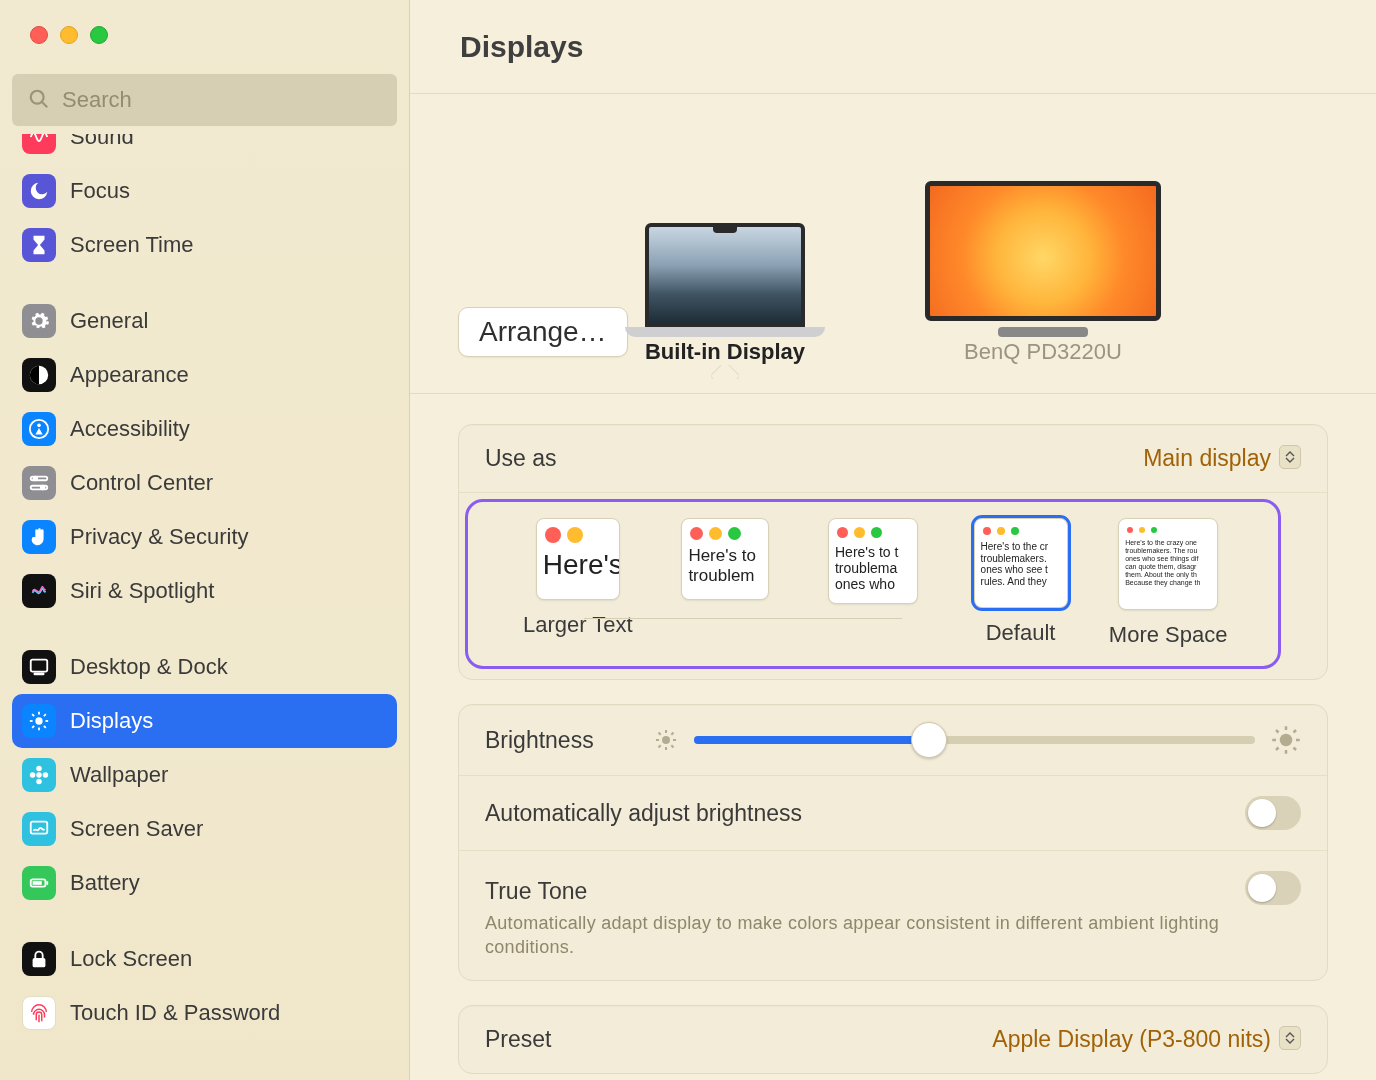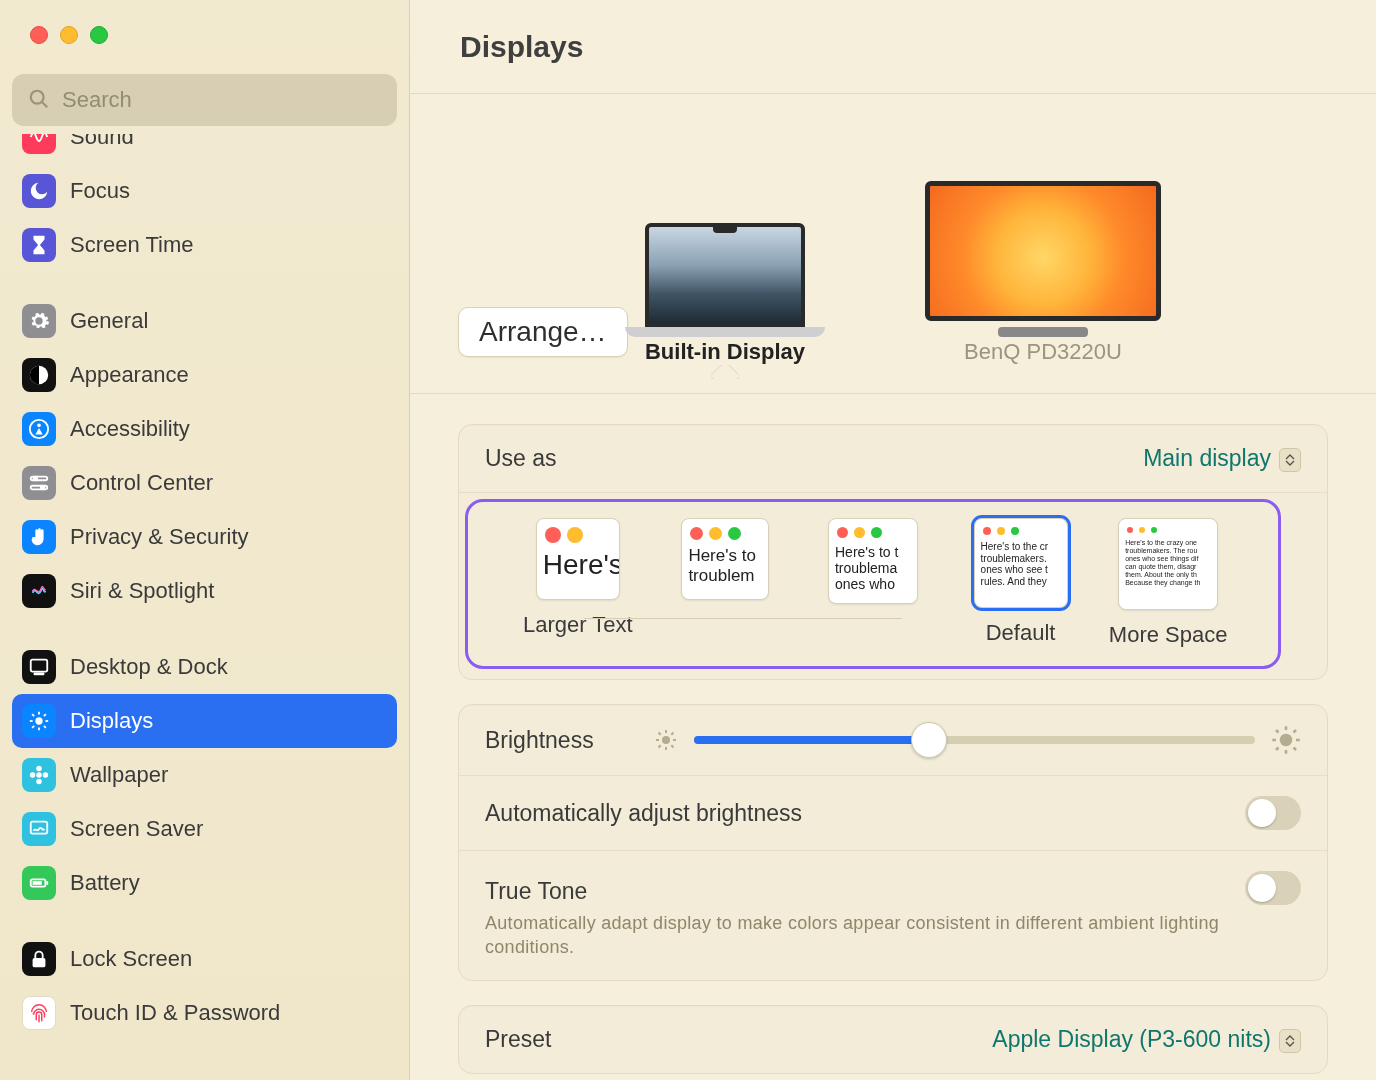--- a/index.html
+++ b/index.html
@@ -6,21 +6,21 @@
   body { width: 1376px; height: 1080px; overflow: hidden; background: #f2ebd8; }
   .window { display: flex; width: 1376px; height: 1080px; }
   
   .sidebar { width: 410px; height: 100%; background: linear-gradient(#f2ead0,#f0e7cb); border-right: 1px solid #d9d0b5; display: flex; flex-direction: column; }
   .traffic { display: flex; gap: 12px; padding: 26px 0 0 30px; }
   .tl { width: 18px; height: 18px; border-radius: 50%; }
   .tl.red { background:#ff5f57; border:1px solid #e24b42; }
   .tl.yellow { background:#febc2e; border:1px solid #e2a325; }
   .tl.green { background:#28c840; border:1px solid #20a934; }
   .search-wrap { padding: 30px 12px 8px 12px; position: relative; }
-  .search-box { width: 100%; height: 52px; border-radius: 12px; background: rgba(120,110,80,0.22); border: none; padding: 0 16px 0 50px; font-size: 22px; color:#6b644c; outline:none; }
+  .search-box { width: 100%; height: 52px; border-radius: 6px; background: rgba(120,110,80,0.22); border: none; padding: 0 16px 0 50px; font-size: 22px; color:#6b644c; outline:none; }
   .search-box::placeholder { color: rgba(90,85,60,0.55); }
   .search-icon { position:absolute; left: 28px; top: 44px; width: 22px; height: 22px; opacity: .55; }
   .sidelist { flex:1; overflow:hidden; padding: 6px 12px 0 12px; }
   .sb-item { display:flex; align-items:center; height: 54px; padding: 0 10px; border-radius: 10px; cursor:pointer; }
   .sb-item.selected { background:#2a6ef2; }
   .sb-item.selected .sb-label { color:#fff; font-weight:500; }
   .sb-icon { width: 34px; height: 34px; border-radius: 8px; margin-right: 14px; display:flex; align-items:center; justify-content:center; flex:none; }
   .sb-icon svg { width: 22px; height:22px; }
   .sb-label { font-size: 22px; color:#3a3a3a; }
 
@@ -43,21 +43,21 @@
   .mon-screen { width:236px; height:140px; border:5px solid #2a2a2a; border-radius:6px; background: radial-gradient(circle at 50% 55%, #ffd766 0%, #ffb53b 35%, #ff8a2a 60%, #f46a1f 100%); }
   .mon-stand { width:90px; height:10px; background:#888; border-radius:4px; margin-top:6px; }
   .callout { position:absolute; left:50%; bottom:-14px; transform:translateX(-50%); width:28px; height:14px; overflow:hidden; }
   .callout::after { content:""; position:absolute; top:0; left:50%; transform:translateX(-50%) rotate(45deg); width:20px; height:20px; background:#f5efdc; border:1px solid #e2dac1; }
 
   .content { flex:1; overflow:auto; padding: 30px 48px; }
   .panel { background:#f2ecd8; border:1px solid #e2dac1; border-radius:14px; margin-bottom: 24px; box-shadow: 0 1px 0 rgba(0,0,0,0.02) inset; }
   .row { display:flex; align-items:center; justify-content:space-between; padding: 20px 26px; border-bottom:1px solid #e6dec5; }
   .row:last-child { border-bottom:none; }
   .row-label { font-size: 23px; color:#3a3a3a; }
-  .select { display:flex; align-items:flex-end; gap:8px; font-size:23px; color:#0f766e; cursor:pointer; }
+  .select { display:flex; align-items:flex-start; gap:8px; font-size:23px; color:#a16207; cursor:pointer; }
   .stepper { width:22px; height:24px; background:#e8e1c6; border:1px solid #cfc7ab; border-radius:5px; display:flex; flex-direction:column; align-items:center; justify-content:center; }
   .stepper svg { width:10px; height:6px; }
 
   
   .hl-box { margin: 0 -20px; border:3px solid #8a5cf0; border-radius:18px; padding: 16px 36px 16px 36px; }
   .scale-row { display:flex; align-items:flex-start; justify-content:space-between; position:relative; }
   .scale-col { display:flex; flex-direction:column; align-items:center; gap:12px; width: 170px; }
   .scale-cap { font-size:22px; color:#3a3a3a; height: 28px; }
   .tile { background:#fff; border:1px solid #d8d1b8; border-radius:8px; box-shadow: 0 1px 2px rgba(0,0,0,0.08); overflow:hidden; position:relative; }
   .tile.sel { outline:3px solid #2a6ef2; outline-offset: 0; }
@@ -440,21 +440,21 @@
             <div class="toggle"></div>
           </div>
           <div class="row-desc">Automatically adapt display to make colors appear consistent in different ambient lighting conditions.</div>
         </div>
       </div>
 
       <div class="panel">
         <div class="row">
           <div class="row-label">Preset</div>
           <div class="select">
-            <span>Apple Display (P3-600 nits)</span>
+            <span>Apple Display (P3-800 nits)</span>
             <span class="stepper">
               <svg viewBox="0 0 10 6">
                   <path d="M1 5 L5 1 L9 5" fill="none" stroke="#555" stroke-width="1.4"></path>
                 </svg>
               <svg viewBox="0 0 10 6">
                   <path d="M1 1 L5 5 L9 1" fill="none" stroke="#555" stroke-width="1.4"></path>
                 </svg>
             </span>
           </div>
         </div>

